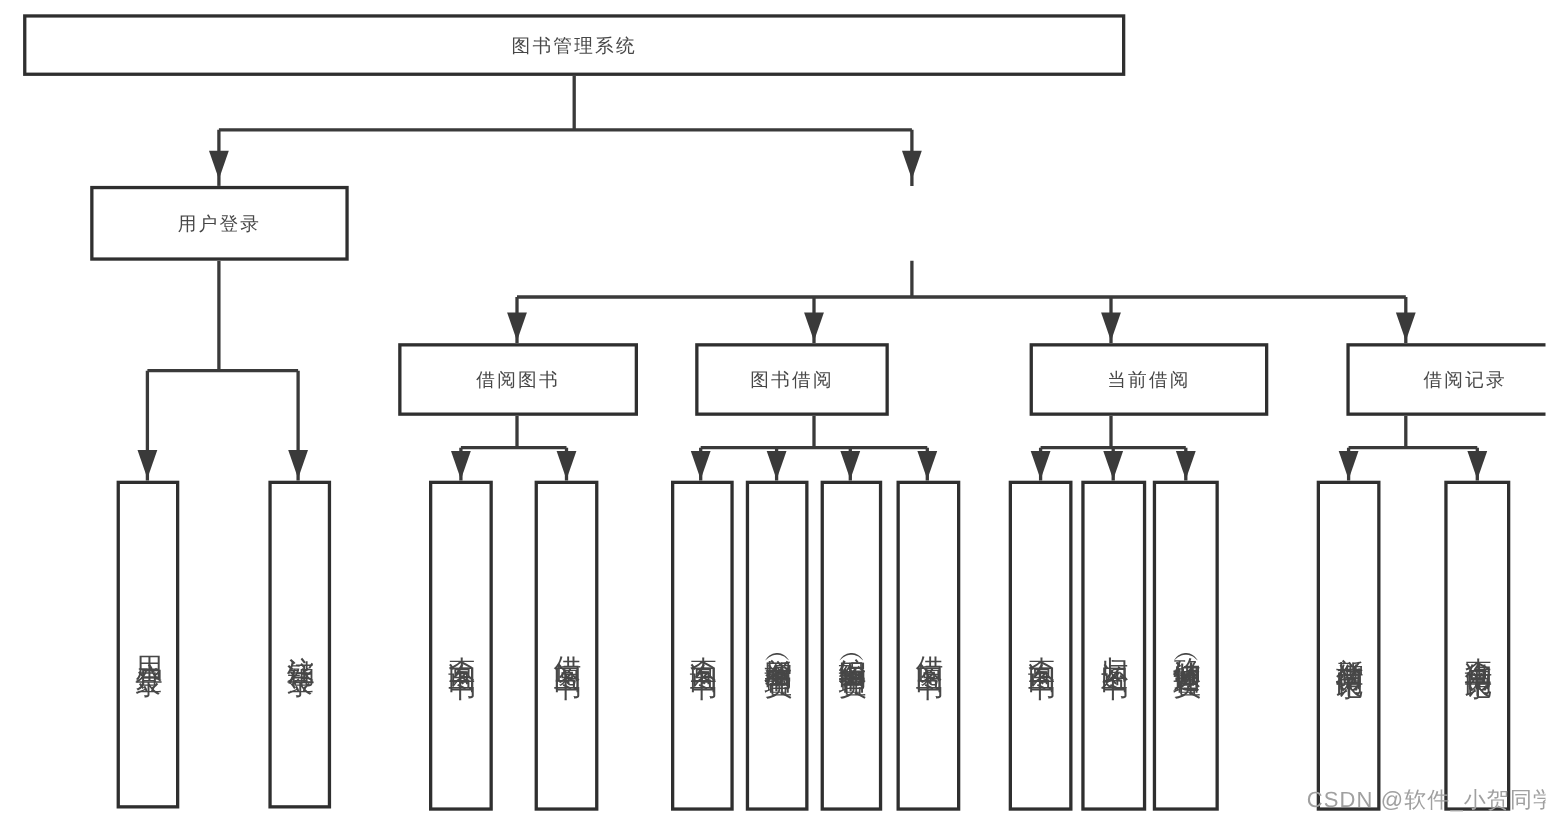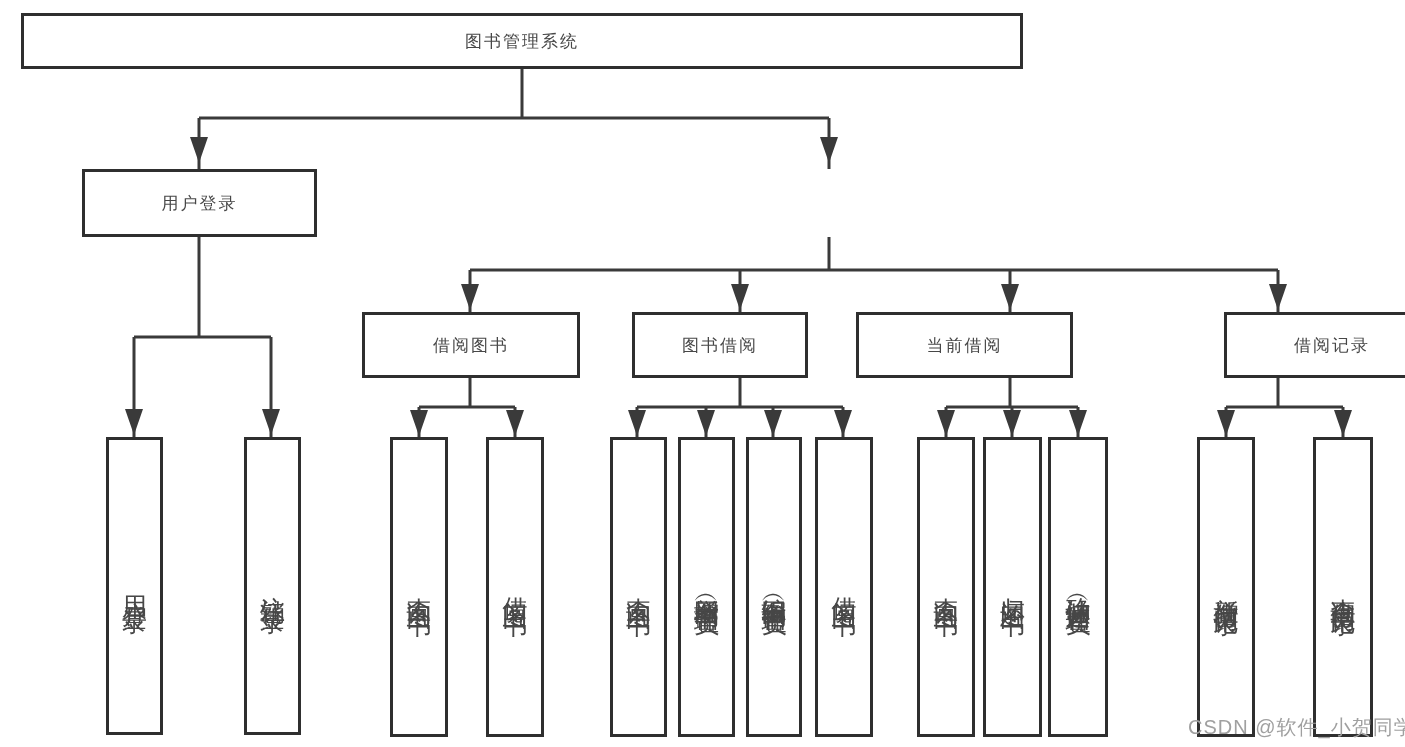--- a/index.html
+++ b/index.html
@@ -109,21 +109,21 @@
     <polygon points="1217,410 1235,410 1226,436"></polygon>
     <polygon points="1334,410 1352,410 1343,436"></polygon>
   </svg>
 
   <div class="node hbox" style="left:21px;top:13px;width:1002px;height:56px">图书管理系统</div>
 
   <div class="node hbox" style="left:82px;top:169px;width:235px;height:68px">用户登录</div>
 
   <div class="node hbox" style="left:362px;top:312px;width:218px;height:66px">借阅图书</div>
   <div class="node hbox" style="left:632px;top:312px;width:176px;height:66px">图书借阅</div>
-  <div class="node hbox" style="left:856px;top:312px;width:217px;height:66px">当前借阅</div>
+  <div class="node hbox" style="left:936px;top:312px;width:217px;height:66px">当前借阅</div>
   <div class="node hbox" style="left:1224px;top:312px;width:216px;height:66px">借阅记录</div>
 
   <div class="node vbox" style="left:106px;top:437px;width:57px;height:298px">用户登录</div>
   <div class="node vbox" style="left:244px;top:437px;width:57px;height:298px">注销登录</div>
 
   <div class="node vbox" style="left:390px;top:437px;width:58px;height:300px">查询图书</div>
   <div class="node vbox" style="left:486px;top:437px;width:58px;height:300px">借阅图书</div>
 
   <div class="node vbox" style="left:610px;top:437px;width:57px;height:300px">查询图书</div>
   <div class="node vbox" style="left:678px;top:437px;width:57px;height:300px;letter-spacing:2px">新增图书（管理员）</div>

